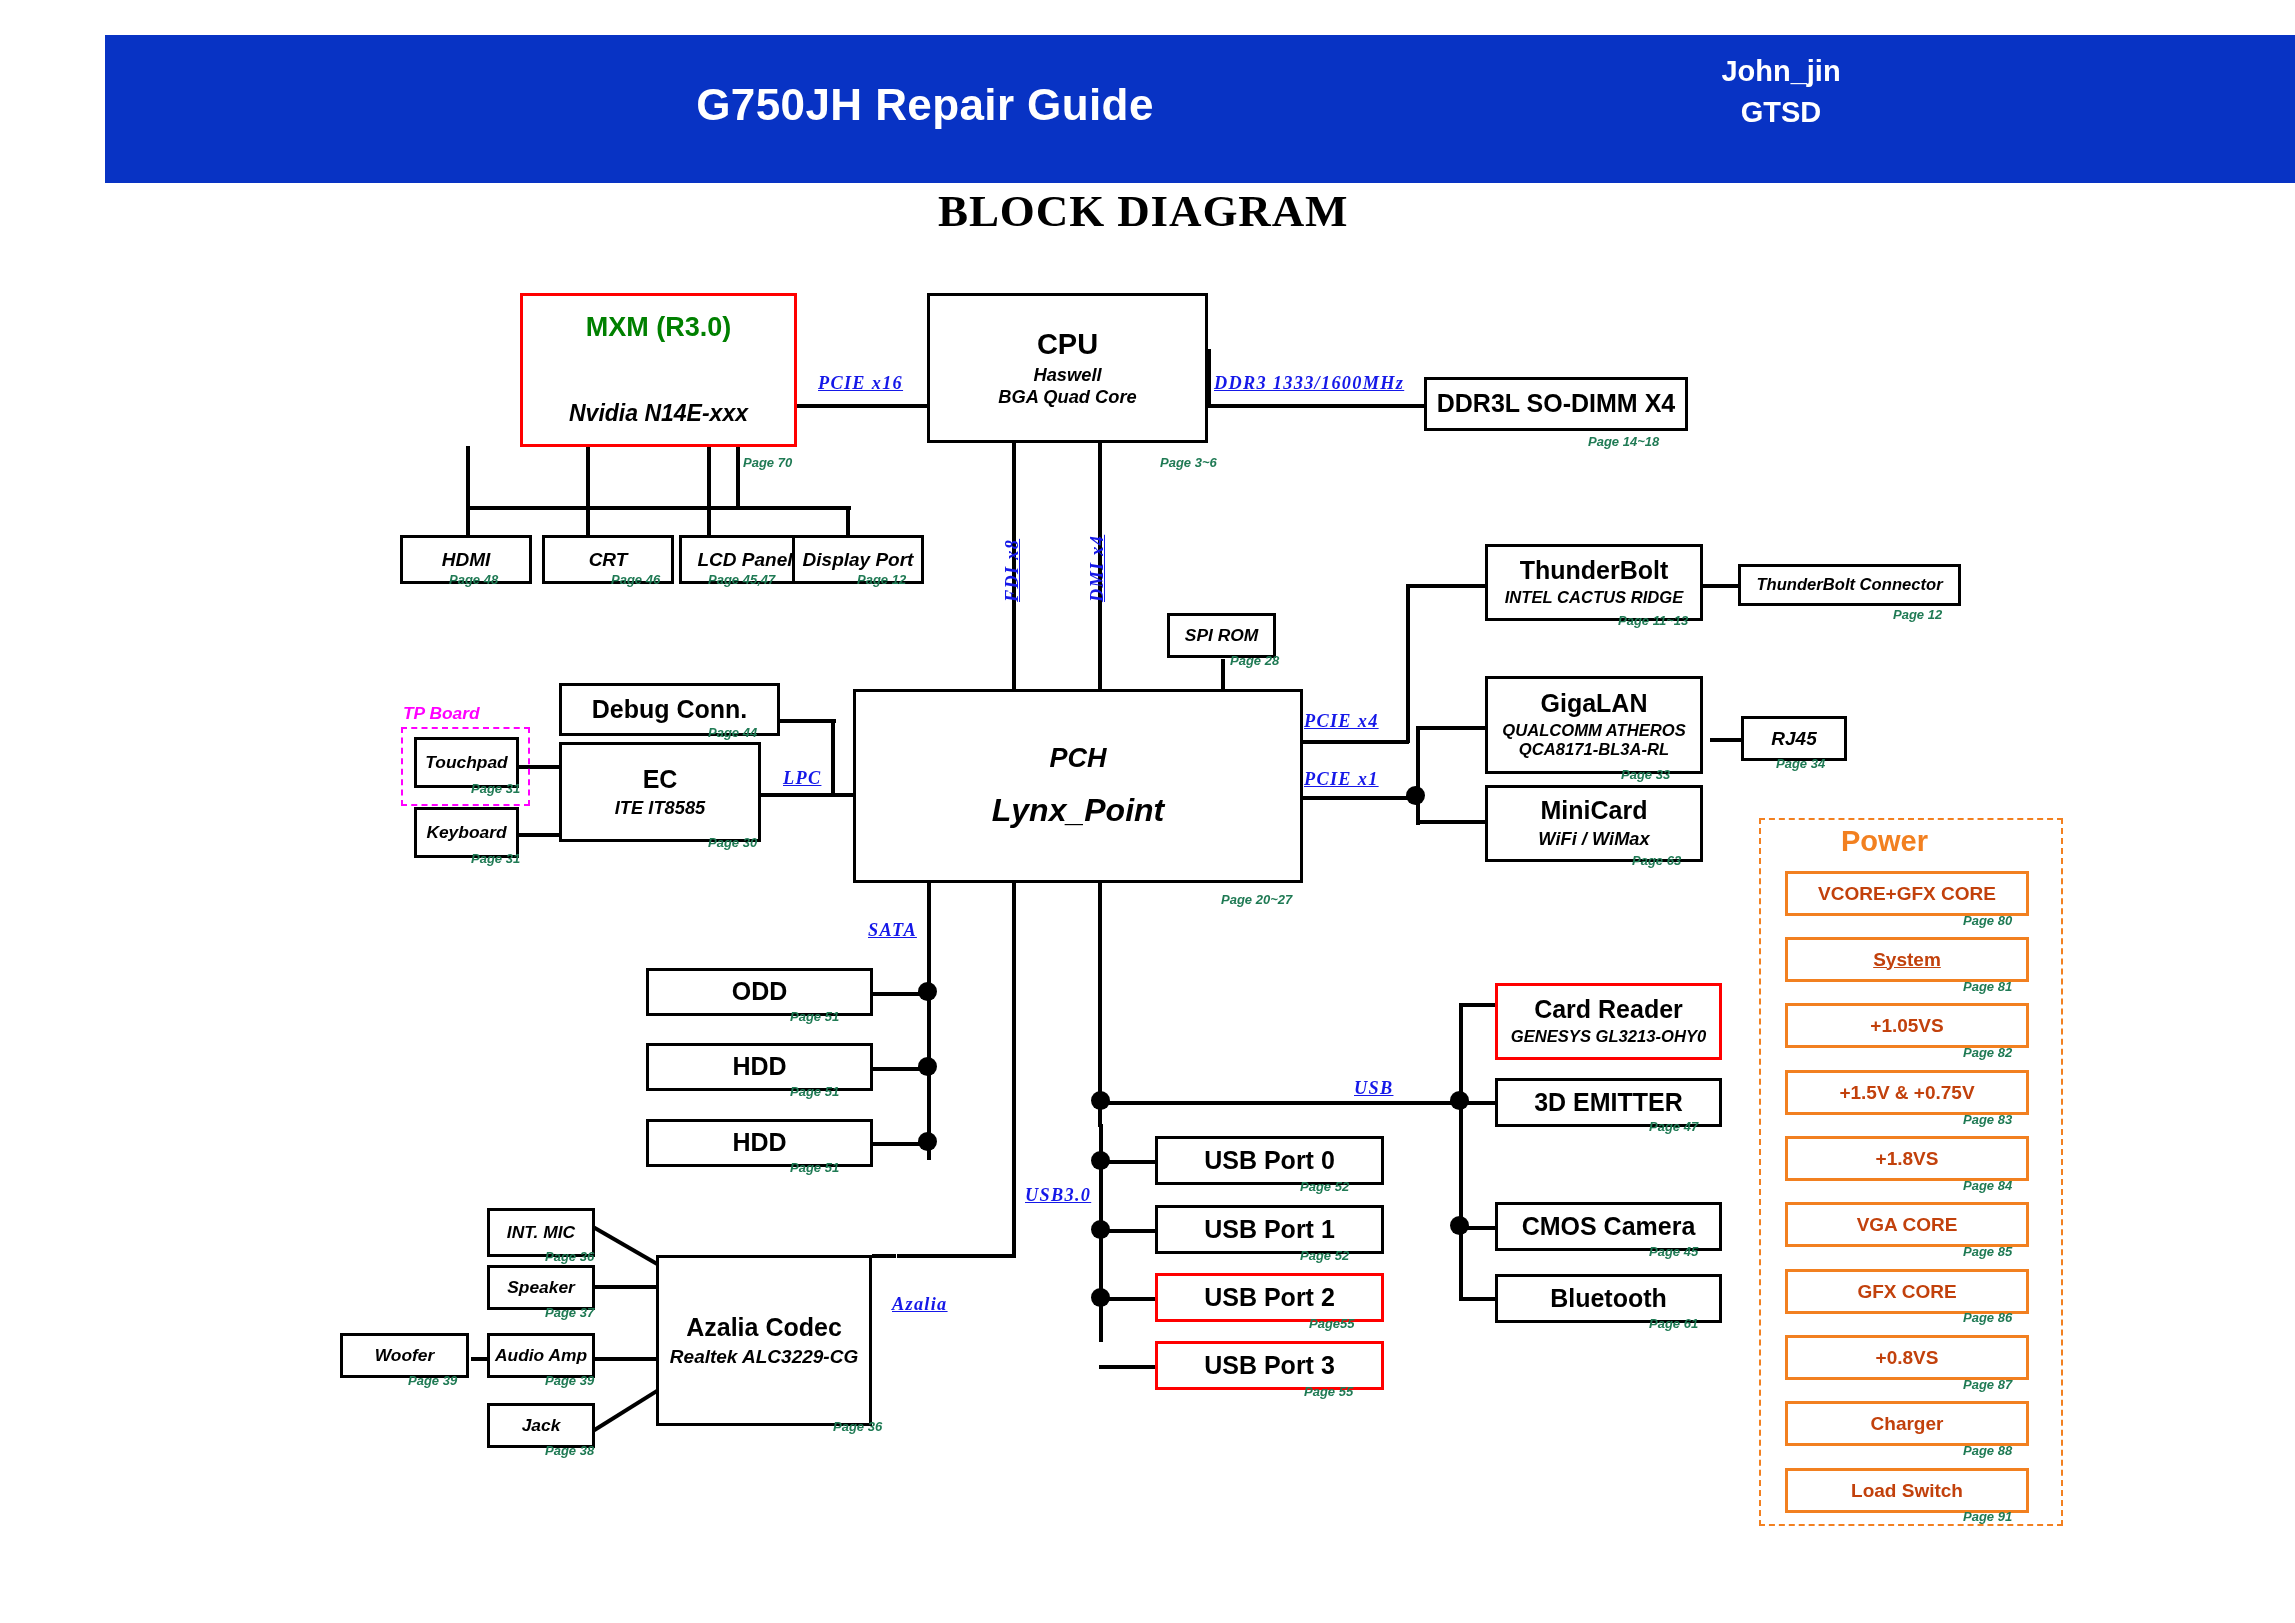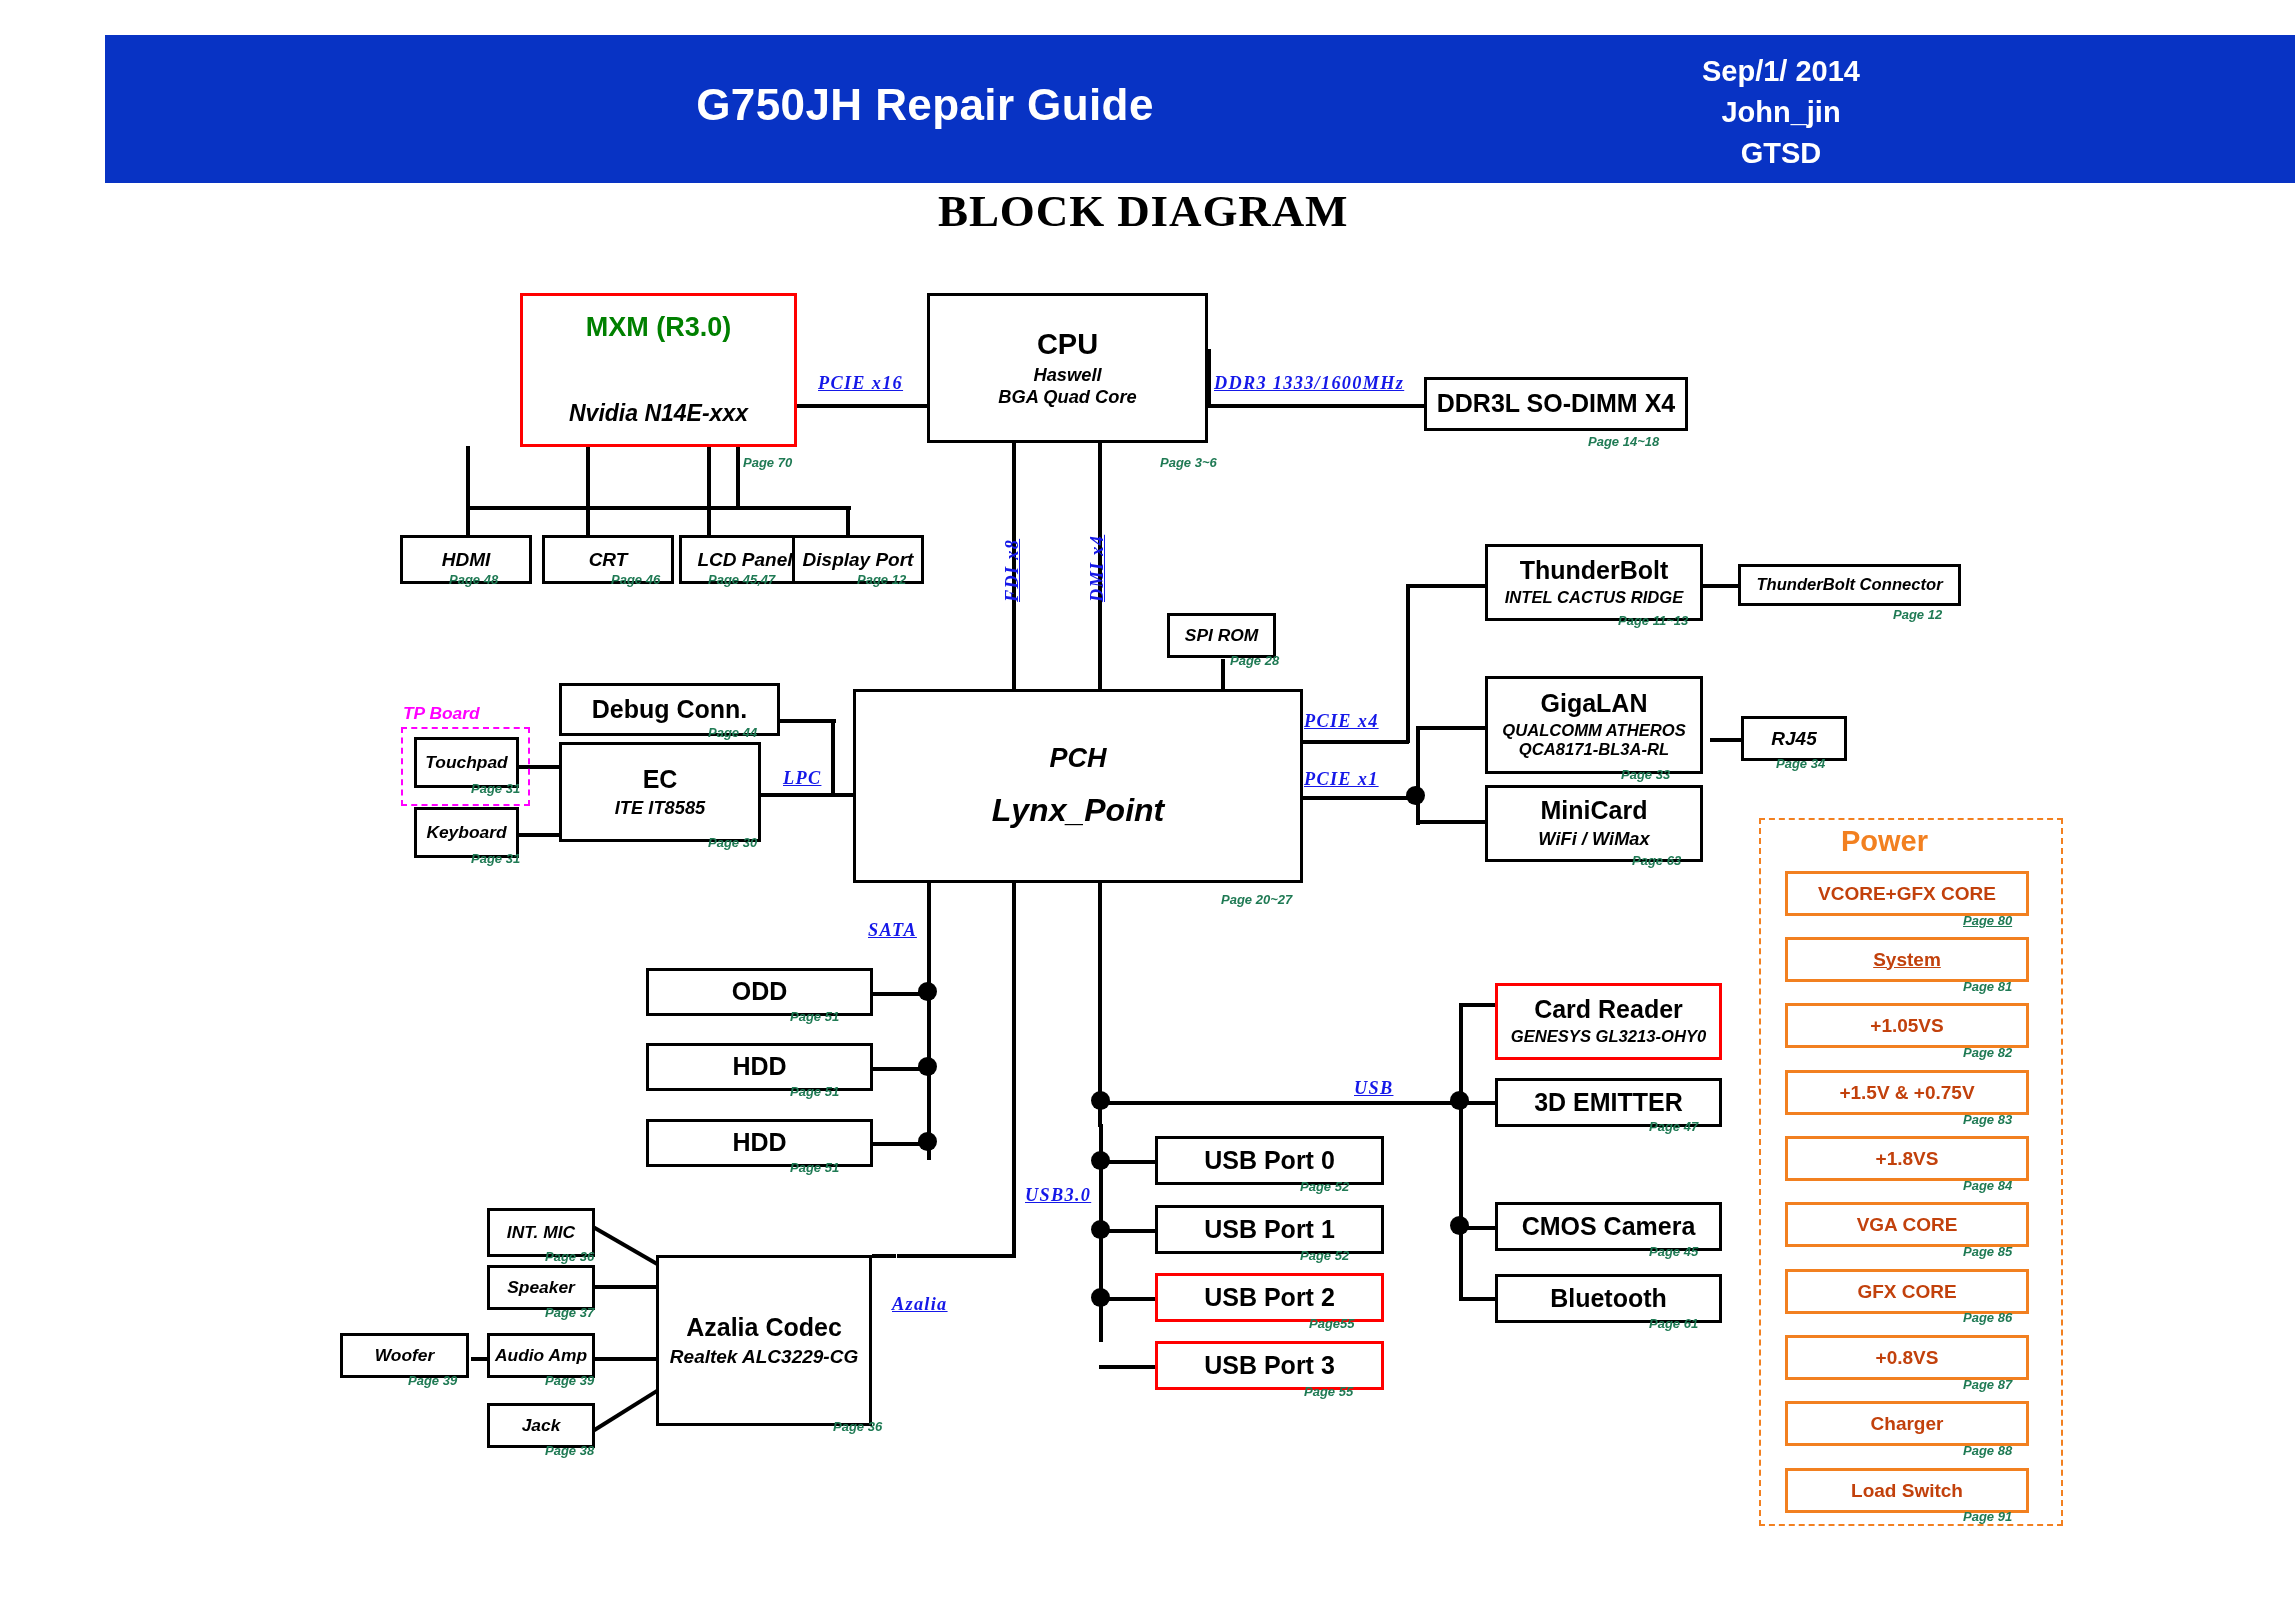--- a/index.html
+++ b/index.html
@@ -52,21 +52,20 @@
         font-size:19px;font-weight:bold;z-index:5;}
 </style>
 </head>
 <body>
 
 <div id="page">
 
   <div id="header">
     <div class="title">G750JH Repair Guide</div>
     <div class="meta">
-      <div>Sep/1/ 2014</div>
       <div>John_jin</div>
       <div>GTSD</div>
     </div>
   </div>
   <div id="blockTitle">BLOCK DIAGRAM</div>
 
   <div class="w wh" style="left:796px;top:404px;width:133px;"></div>
 
   <div class="w wv" style="left:466px;top:446px;height:65px;"></div>
   <div class="w wh" style="left:466px;top:506px;width:270px;"></div>
@@ -346,21 +345,21 @@
   <div class="bl" style="left:1025px;top:1185px;">USB3.0</div>
   <div class="bl" style="left:1354px;top:1078px;">USB</div>
   <div class="bl" style="left:892px;top:1294px;">Azalia</div>
 
   <div id="powerGroup" style="left:1759px;top:818px;width:304px;height:708px;"></div>
   <div id="powerTitle" style="left:1841px;top:825px;">Power</div>
 
   <div class="pwbx" style="left:1785px;top:871px;width:244px;height:45px;">
       <span>VCORE+GFX CORE</span>
     </div>
-  <div class="pg" style="left:1963px;top:913px;text-decoration:underline;">Page 80</div>
+  <div class="pg" style="left:1963px;top:913px;">Page 80</div>
   <div class="pwbx" style="left:1785px;top:937px;width:244px;height:45px;text-decoration:underline;">
       <span>System</span>
     </div>
   <div class="pg" style="left:1963px;top:979px;">Page 81</div>
   <div class="pwbx" style="left:1785px;top:1003px;width:244px;height:45px;">
       <span>+1.05VS</span>
     </div>
   <div class="pg" style="left:1963px;top:1045px;">Page 82</div>
   <div class="pwbx" style="left:1785px;top:1070px;width:244px;height:45px;">
       <span>+1.5V &amp; +0.75V</span>

